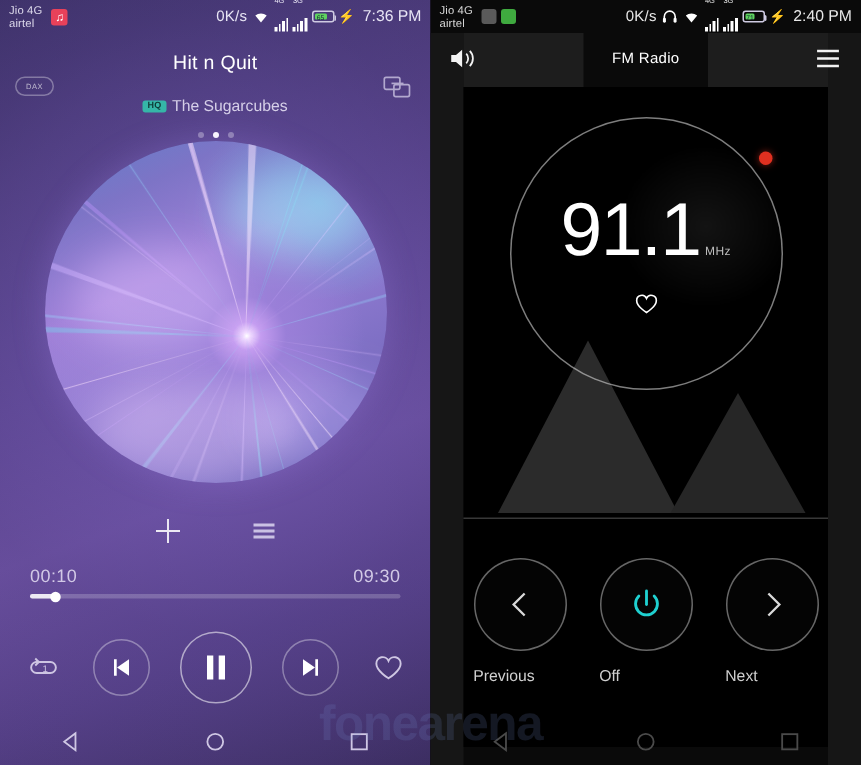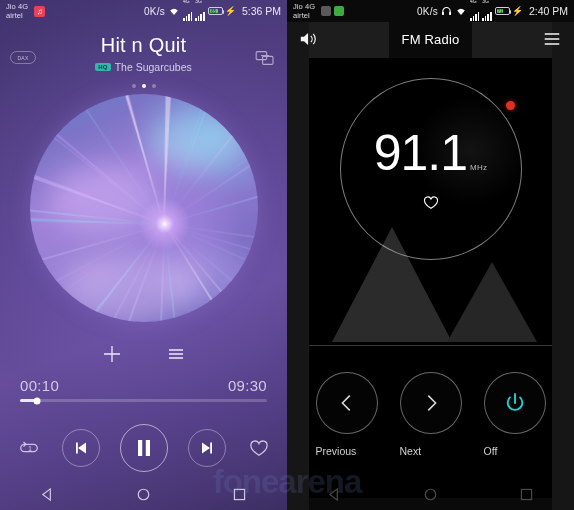--- a/index.html
+++ b/index.html
@@ -42,22 +42,22 @@
   .batt-fill{height:100%;background:#5fd35f;border-radius:1px;font-size:4.5px;color:#123;display:flex;align-items:center;justify-content:center;}
 
   .hdr { position:relative; height:56px; padding:4px 10px 0; }
   .dax {
     position:absolute; left:10px; top:29px;
     width:26px;height:13px;border:1px solid rgba(255,255,255,.33);
     border-radius:7px; display:flex;align-items:center;justify-content:center;
     font-size:5px;color:rgba(255,255,255,.62); letter-spacing:.3px;
   }
   .cast { position:absolute; right:12px; top:28px; width:20px;height:16px; opacity:.72;}
-  .song-title { text-align:center; color:#fff; font-size:20px; padding-top:8px; letter-spacing:.2px; font-weight:400;}
-  .artist-row { display:flex;align-items:center;justify-content:center;gap:4px; margin-top:4px;}
+  .song-title { text-align:center; color:#fff; font-size:13px; padding-top:8px; letter-spacing:.2px; font-weight:400;}
+  .artist-row { display:flex;align-items:center;justify-content:center;gap:4px; margin-top:16px;}
   .hq {
     background:#35b6a8;color:#0e3b37;font-size:6px;font-weight:bold;
     padding:1px 3px;border-radius:2px;letter-spacing:.2px;
   }
   .artist { color:#d6cfe8; font-size:10.5px; }
   .dots { display:flex;justify-content:center;gap:6px; margin-top:11px;}
   .dots i { width:4px;height:4px;border-radius:50%;background:rgba(255,255,255,.33);}
   .dots i.on { background:#fff; }
 
   .art-wrap { display:flex;justify-content:center; margin-top:16px;}
@@ -80,21 +80,21 @@
     filter:blur(.4px);
   }
   .cloud {
     position:absolute; border-radius:50%; filter:blur(13px); mix-blend-mode:screen;
   }
 
   .actions { display:flex;justify-content:center;gap:44px; margin-top:22px; }
   .act-ic { width:20px;height:20px;opacity:.88; }
 
   .seek { margin-top:13px; padding:0 20px; }
-  .seek-times { display:flex;justify-content:space-between;color:#d2c9e6;font-size:15px; letter-spacing:.3px;}
+  .seek-times { display:flex;justify-content:space-between;color:#d2c9e6;font-size:12px; letter-spacing:.3px;}
   .track { position:relative; height:3px; background:rgba(255,255,255,.2); border-radius:2px; margin-top:5px;}
   .track .fill { position:absolute;left:0;top:0;height:100%;width:7%;background:rgba(255,255,255,.85);border-radius:2px;}
   .knob { position:absolute;left:7%;top:50%;transform:translate(-50%,-50%);width:7px;height:7px;border-radius:50%;background:#fff;}
 
   .controls { display:flex;align-items:center;justify-content:center;gap:20px; margin-top:22px;}
   .cbtn { display:flex;align-items:center;justify-content:center; }
   .circ { border:1px solid rgba(255,255,255,.35); border-radius:50%; }
   .c-small { width:38px;height:38px; }
   .c-big { width:48px;height:48px; border-color:rgba(255,255,255,.55);}
   .plain { width:26px;height:26px; opacity:.85;}
@@ -103,21 +103,21 @@
   .fm { position:relative; width:287px; height:510px; background:#0a0a0a; overflow:hidden;}
   .fm .statusbar { color:#e8e8e8; }
   .fm-bg { position:absolute; inset:22px 0 0 0; }
   .fm-band { position:absolute; background:#1a1a1a; }
   .fm-panel { position:absolute; background:#000; }
   .mtn { position:absolute; width:0;height:0;border-style:solid;border-color:transparent;}
   .fm-hdr {
     position:relative; height:34px; display:flex;align-items:center;
     padding:0 12px; color:#fff;
   }
-  .fm-title { flex:1; text-align:center; font-size:13px; letter-spacing:.2px;}
+  .fm-title { flex:1; text-align:center; font-size:10px; letter-spacing:.2px;}
   .spk,.menu { width:20px;height:18px; opacity:.95;}
   .dial-wrap { position:relative; display:flex;justify-content:center; margin-top:22px;}
   .dial {
     width:182px;height:182px;border-radius:50%;
     border:1px solid rgba(230,230,230,.55);
     position:relative; display:flex;flex-direction:column;align-items:center;justify-content:center;
     background:radial-gradient(ellipse 45% 42% at 72% 40%, rgba(255,255,255,.075) 0%, rgba(255,255,255,0) 72%);
   }
   .freq-row { display:flex;align-items:baseline; }
   .freq { color:#fff; font-size:50px; font-weight:300; letter-spacing:-1px; line-height:1;}
@@ -176,21 +176,21 @@
         <span><span class="gtag">3G</span><span class="sig">
               <i></i>
               <i></i>
               <i></i>
               <i></i>
             </span></span>
         <span class="batt">
             <span class="batt-fill" style="width:72%">65</span>
           </span>
         <span style="font-size:9px">⚡</span>
-        <span class="clock">5:36 PM</span>
+        <span class="clock">7:36 PM</span>
       </div>
     </div>
 
     <div class="hdr">
       <div class="dax">DAX</div>
       <svg class="cast" viewBox="0 0 24 20">
         <rect x="1" y="2" width="13" height="10" rx="1.5" fill="none" stroke="#d8d2ec" stroke-width="1.4"></rect>
         <rect x="9" y="8" width="13" height="10" rx="1.5" fill="none" stroke="#d8d2ec" stroke-width="1.4"></rect>
         <path d="M7 7h10" stroke="#d8d2ec" stroke-width="1.4"></path>
       </svg>
@@ -395,35 +395,35 @@
         <div class="fm-btn">
           <div class="fm-circ">
             <svg width="22" height="22" viewBox="0 0 24 24">
               <path d="M15 4 L7 12 L15 20" fill="none" stroke="#d9d9d9" stroke-width="1.7"></path>
             </svg>
           </div>
           <div class="fm-lbl">Previous</div>
         </div>
         <div class="fm-btn">
           <div class="fm-circ">
-            <svg width="22" height="22" viewBox="0 0 24 24">
-              <path d="M9 4 L17 12 L9 20" fill="none" stroke="#d9d9d9" stroke-width="1.7"></path>
-            </svg>
-          </div>
-          <div class="fm-lbl">Next</div>
-        </div>
-        <div class="fm-btn">
-          <div class="fm-circ">
             <svg width="24" height="24" viewBox="0 0 24 24">
               <path d="M12 3v9" stroke="#1fd0d0" stroke-width="1.9" fill="none" stroke-linecap="round"></path>
               <path d="M6.9 6.4a7.3 7.3 0 1 0 10.2 0" stroke="#1fd0d0" stroke-width="1.9" fill="none" stroke-linecap="round"></path>
             </svg>
           </div>
           <div class="fm-lbl">Off</div>
         </div>
+        <div class="fm-btn">
+          <div class="fm-circ">
+            <svg width="22" height="22" viewBox="0 0 24 24">
+              <path d="M9 4 L17 12 L9 20" fill="none" stroke="#d9d9d9" stroke-width="1.7"></path>
+            </svg>
+          </div>
+          <div class="fm-lbl">Next</div>
+        </div>
       </div>
 
     <div class="navbar">
       <svg class="nav-ic" viewBox="0 0 16 16">
         <path d="M11 2 L3 8 L11 14 Z" fill="none" stroke="#4a4a4a" stroke-width="1.3"></path>
       </svg>
       <svg class="nav-ic" viewBox="0 0 16 16">
         <circle cx="8" cy="8" r="5.6" fill="none" stroke="#4a4a4a" stroke-width="1.3"></circle>
       </svg>
       <svg class="nav-ic" viewBox="0 0 16 16">

